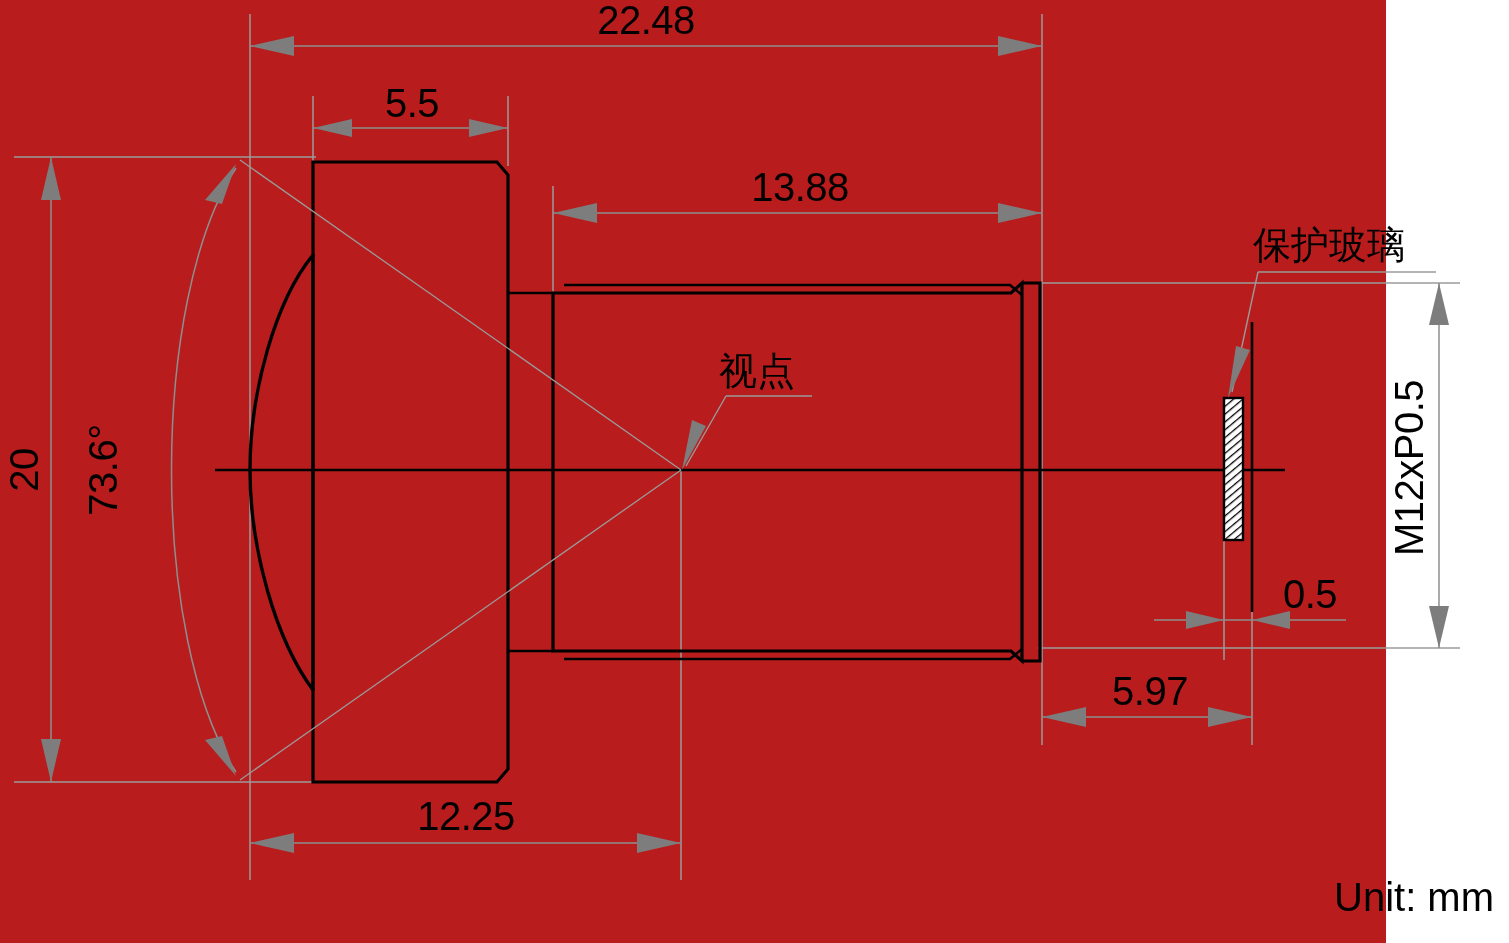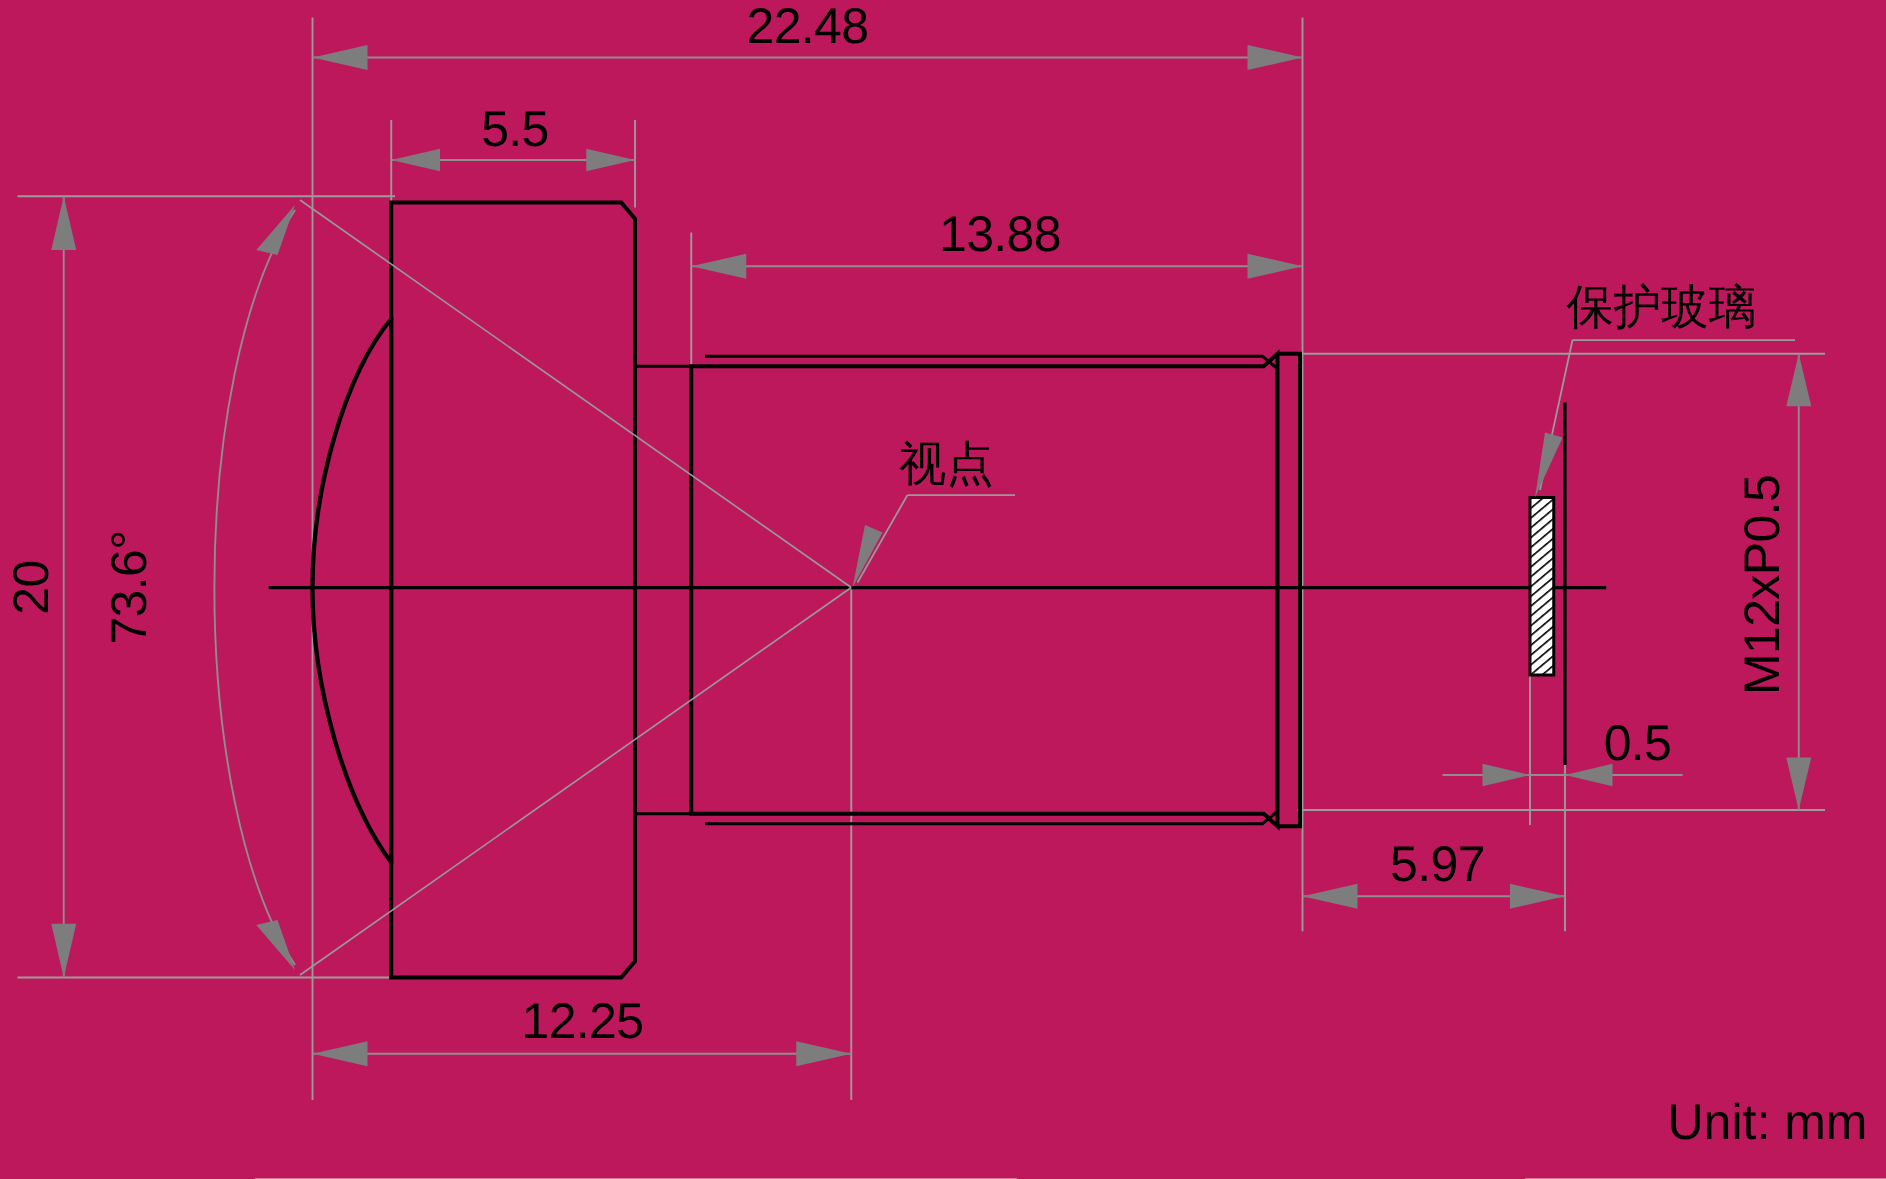--- a/index.html
+++ b/index.html
@@ -8,23 +8,23 @@
     background: #ffffff;
   }
   body {
     width: 1509px;
     height: 943px;
     font-family: "Liberation Sans", sans-serif;
     overflow: hidden;
   }
   #drawing-root {
     position: relative;
-    width: 1509px;
+    width: 1386px;
     height: 943px;
-    background: #be185d;
+    background: #b91c1c;
   }
   svg.sheet {
     position: absolute;
     top: 0;
     left: 0;
     width: 1509px;
     height: 943px;
     display: block;
   }
   

